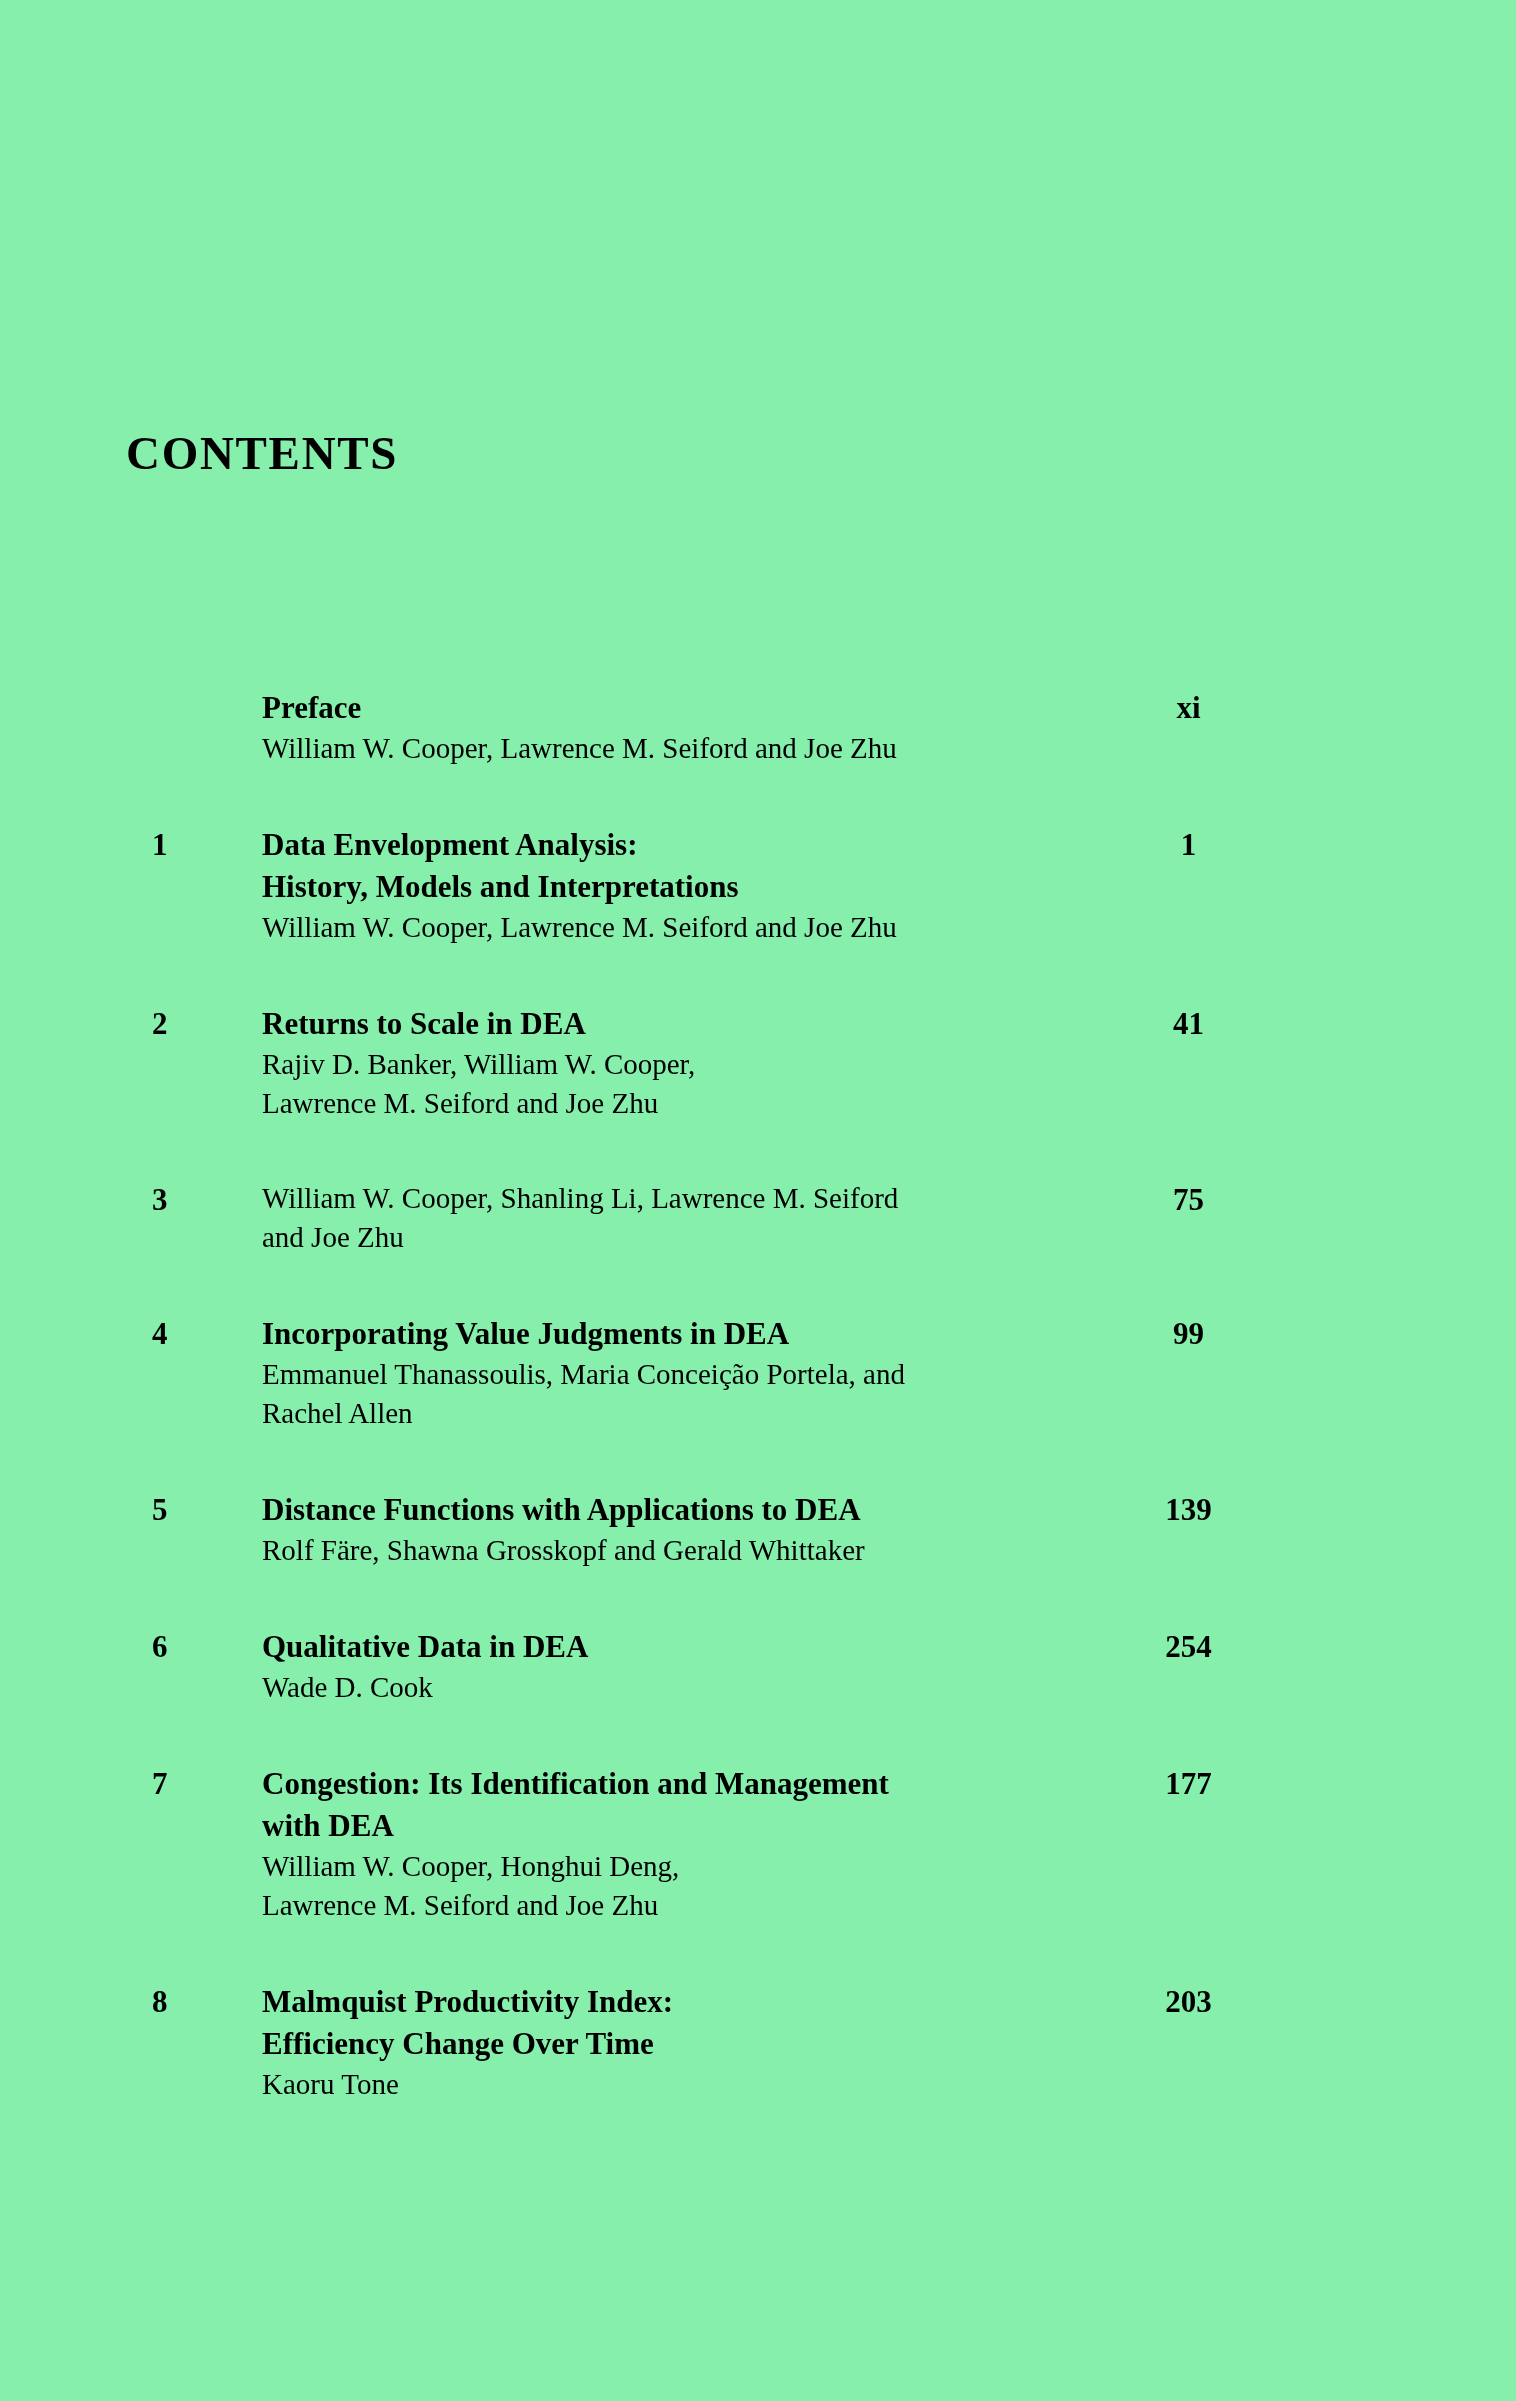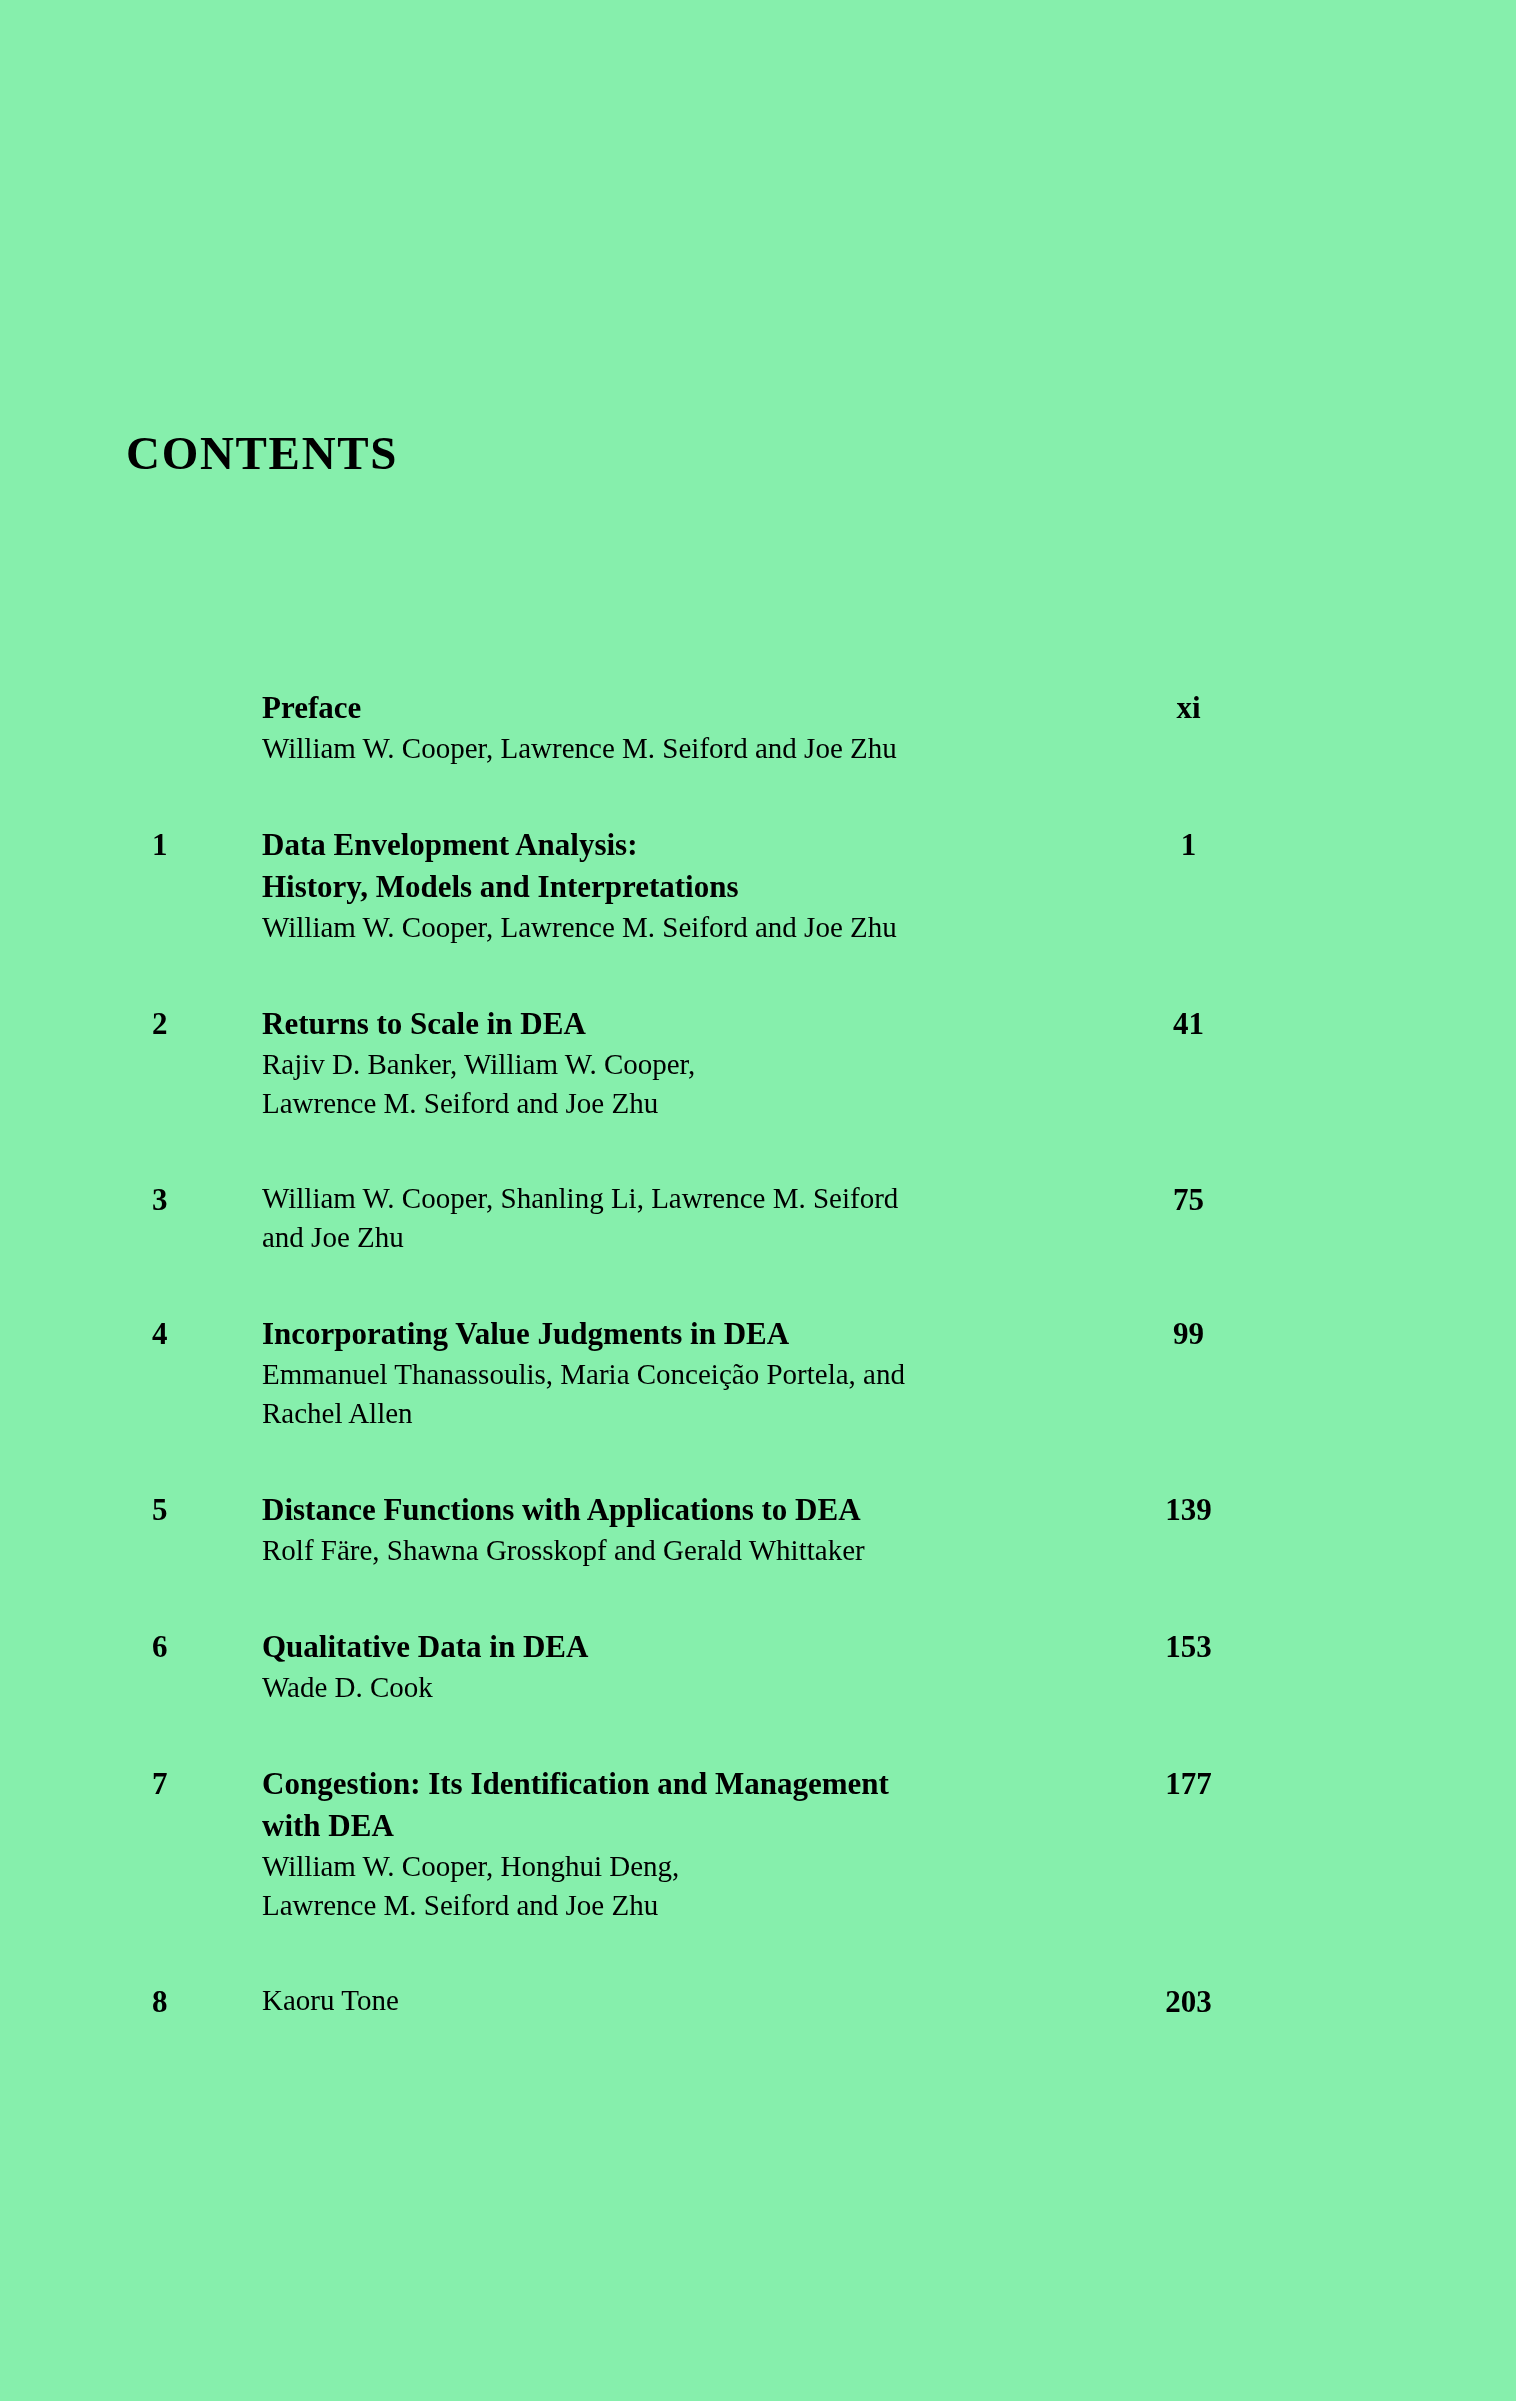--- a/index.html
+++ b/index.html
@@ -132,37 +132,39 @@
       </div>
       <div class="page-number">139</div>
     </div>
 
     <div class="toc-entry">
       <div class="chapter-number">6</div>
       <div class="entry-body">
         <div class="chapter-title">Qualitative Data in DEA</div>
         <div class="chapter-authors">Wade D. Cook</div>
       </div>
-      <div class="page-number">153</div>
+      <div class="page-number">254</div>
     </div>
 
     <div class="toc-entry">
       <div class="chapter-number">7</div>
       <div class="entry-body">
         <div class="chapter-title">Congestion: Its Identification and Management
 with DEA</div>
         <div class="chapter-authors">William W. Cooper, Honghui Deng,
 Lawrence M. Seiford and Joe Zhu</div>
       </div>
       <div class="page-number">177</div>
     </div>
 
     <div class="toc-entry">
       <div class="chapter-number">8</div>
       <div class="entry-body">
+        <div class="chapter-title">Malmquist Productivity Index:
+Efficiency Change Over Time</div>
         <div class="chapter-authors">Kaoru Tone</div>
       </div>
       <div class="page-number">203</div>
     </div>
 
   </div>
 </div>
 
 
 </body></html>

